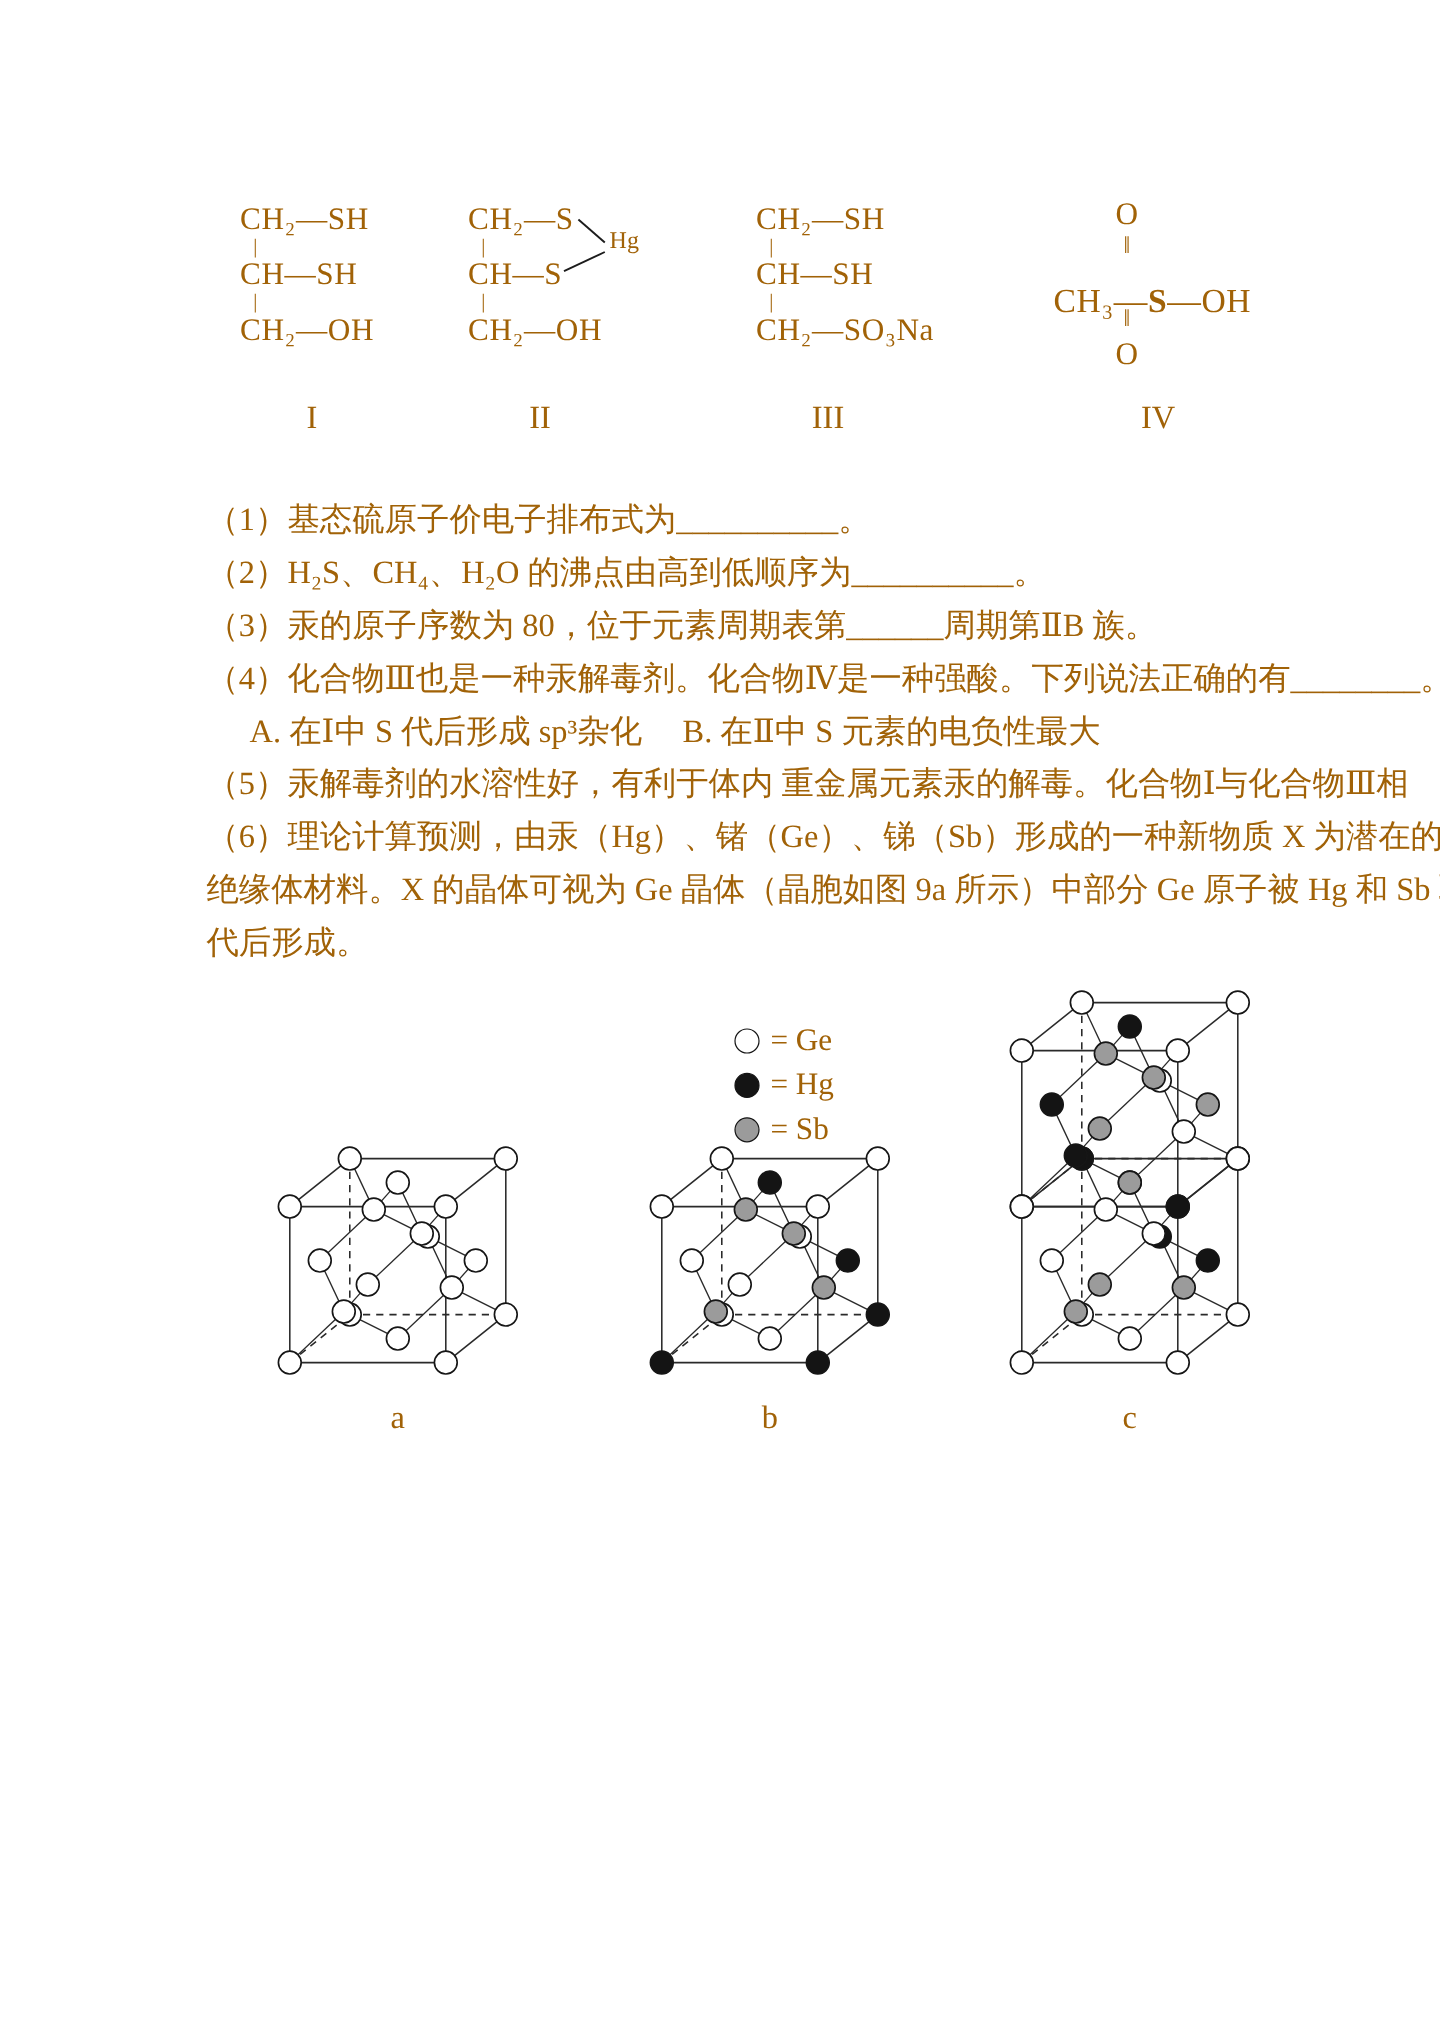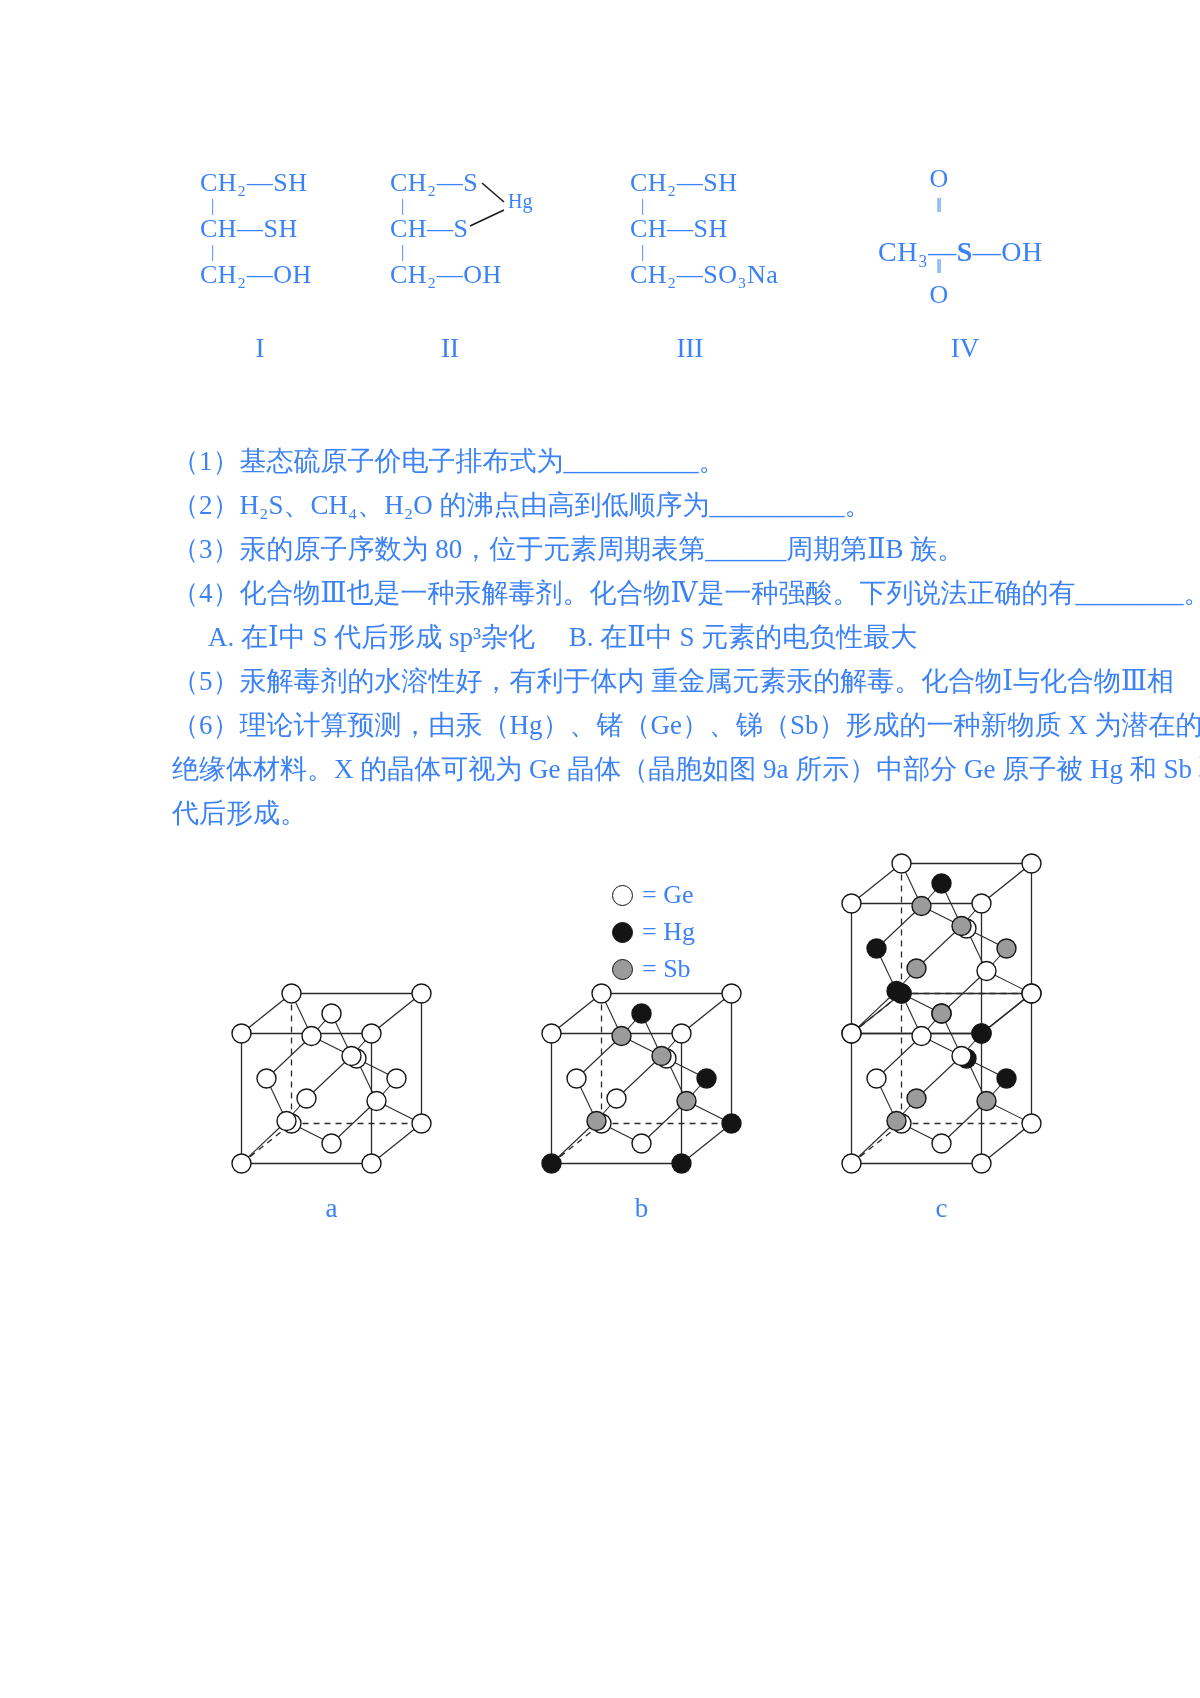--- a/index.html
+++ b/index.html
@@ -1,21 +1,21 @@
 <!DOCTYPE html>
 <html><head>
 <meta charset="utf-8">
 <style>
   html,body{margin:0;padding:0;background:#ffffff;}
   .page{
     position:relative;
     width:1200px;
     height:1698px;
     background:#ffffff;
-    color:#3b82f6;
+    color:#a16207;
     font-family:"Liberation Serif","DejaVu Serif",serif;
     overflow:hidden;
   }
   .content{position:absolute;left:172px;top:0;width:880px;}
 
   
   .structures{position:relative;height:218px;margin-top:168px;}
   .struct{position:absolute;top:0;}
   .struct .line{font-size:26px;line-height:30px;white-space:nowrap;letter-spacing:.5px;}
   .struct .vb{display:block;font-size:17px;line-height:16px;padding-left:11px;}
@@ -30,21 +30,21 @@
   .s4 .ctr{position:absolute;left:79px;transform:translateX(-50%);font-size:26px;line-height:26px;}
   .s4 .db{font-size:20px;line-height:20px;}
   .s4 .o-top{top:-2px;}
   .s4 .db1{top:27px;}
   .s4 .mainrow{position:absolute;left:0;top:68px;font-size:28px;white-space:nowrap;letter-spacing:.5px;margin-left:18px;}
   .s4 .mainrow .sulfur{font-weight:bold;}
   .s4 .db2{top:88px;}
   .s4 .o-bot{top:114px;}
 
   
-  .questions{margin-top:60px;}
+  .questions{margin-top:32px;}
   .qline{font-size:27px;line-height:31px;margin:0 0 13px 0;white-space:nowrap;}
   .opt{padding-left:36px;}
 
   
   .figure{position:relative;height:430px;margin-top:6px;}
   .legend{position:absolute;left:440px;top:38px;}
   .legend .row{display:flex;align-items:center;margin-bottom:7px;}
   .legend .sym{width:19px;height:19px;border-radius:50%;border:1.7px solid #141414;display:inline-block;margin-right:9px;}
   .legend .lab{font-size:26px;}
   .crys{position:absolute;text-align:center;}

